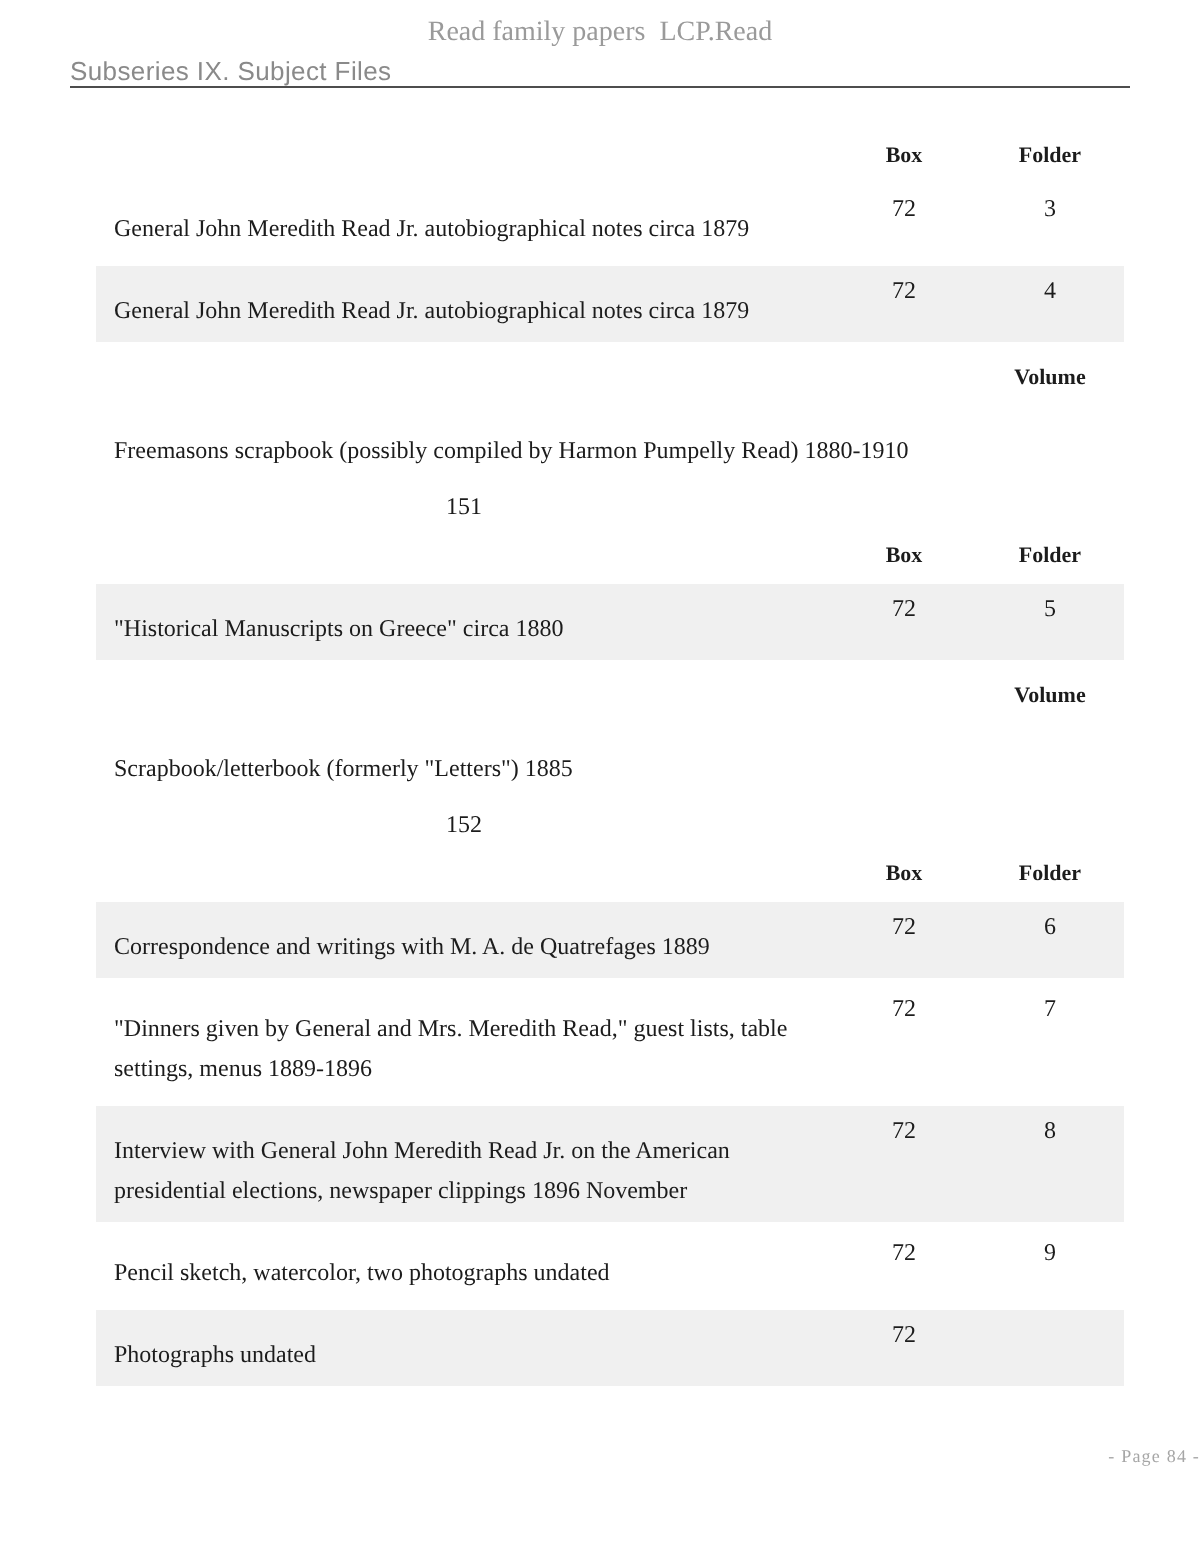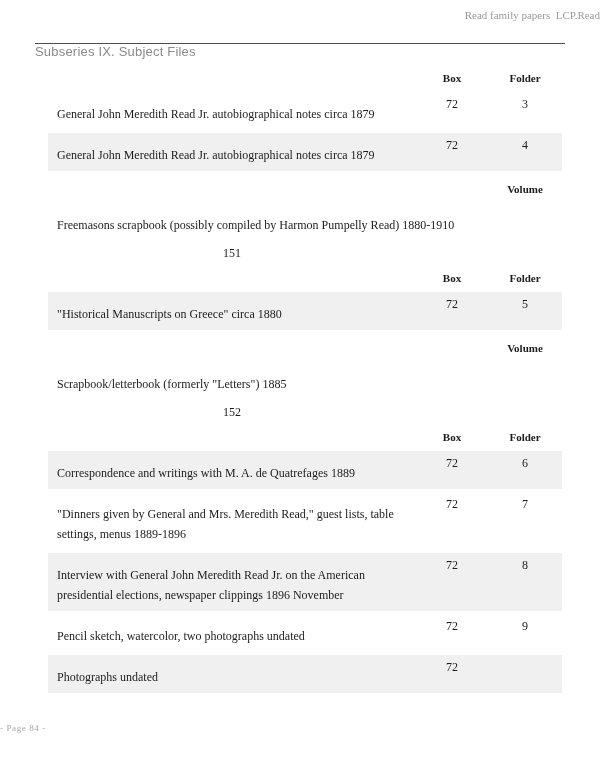--- a/index.html
+++ b/index.html
@@ -6,26 +6,26 @@
   body {
     width: 600px; height: 776px;
     position: relative;
     background: #ffffff;
     overflow: hidden;
     font-family: "Liberation Serif", serif;
     color: #1c1c1c;
   }
   .top-header {
     position: absolute; top: 9px; left: 0; width: 100%;
-    text-align: right;
-    font-size: 11px; color: #9a9a9a;
+    text-align: center;
+    font-size: 14px; color: #9a9a9a;
     white-space: pre;
   }
   .subseries-title {
-    position: absolute; top: 44px; left: 35px;
+    position: absolute; top: 28px; left: 35px;
     font-family: "Liberation Sans", sans-serif;
     font-size: 13px; color: #8a8a8a;
     letter-spacing: 0.2px;
   }
   .rule {
     position: absolute; top: 43px; left: 35px; right: 35px;
     height: 0; border-bottom: 1.2px solid #4d4d4d;
   }
   .doc-table {
     position: absolute; top: 63px; left: 48px; width: 514px;
@@ -45,21 +45,21 @@
     white-space: pre-line;
   }
   .cell-title.wide { grid-column: 1 / span 2; }
   .cell-num {
     text-align: center;
     padding-top: 5px;
     line-height: 14px;
   }
   .page-footer {
     position: absolute; top: 723px; left: 0; width: 100%;
-    text-align: left;
+    text-align: right;
     font-size: 9px; letter-spacing: 0.6px;
     color: #a6a6a6;
     white-space: pre;
   }
 </style>
 </head>
 <body>
 
 <div class="top-header">Read family papers  LCP.Read</div>
 

